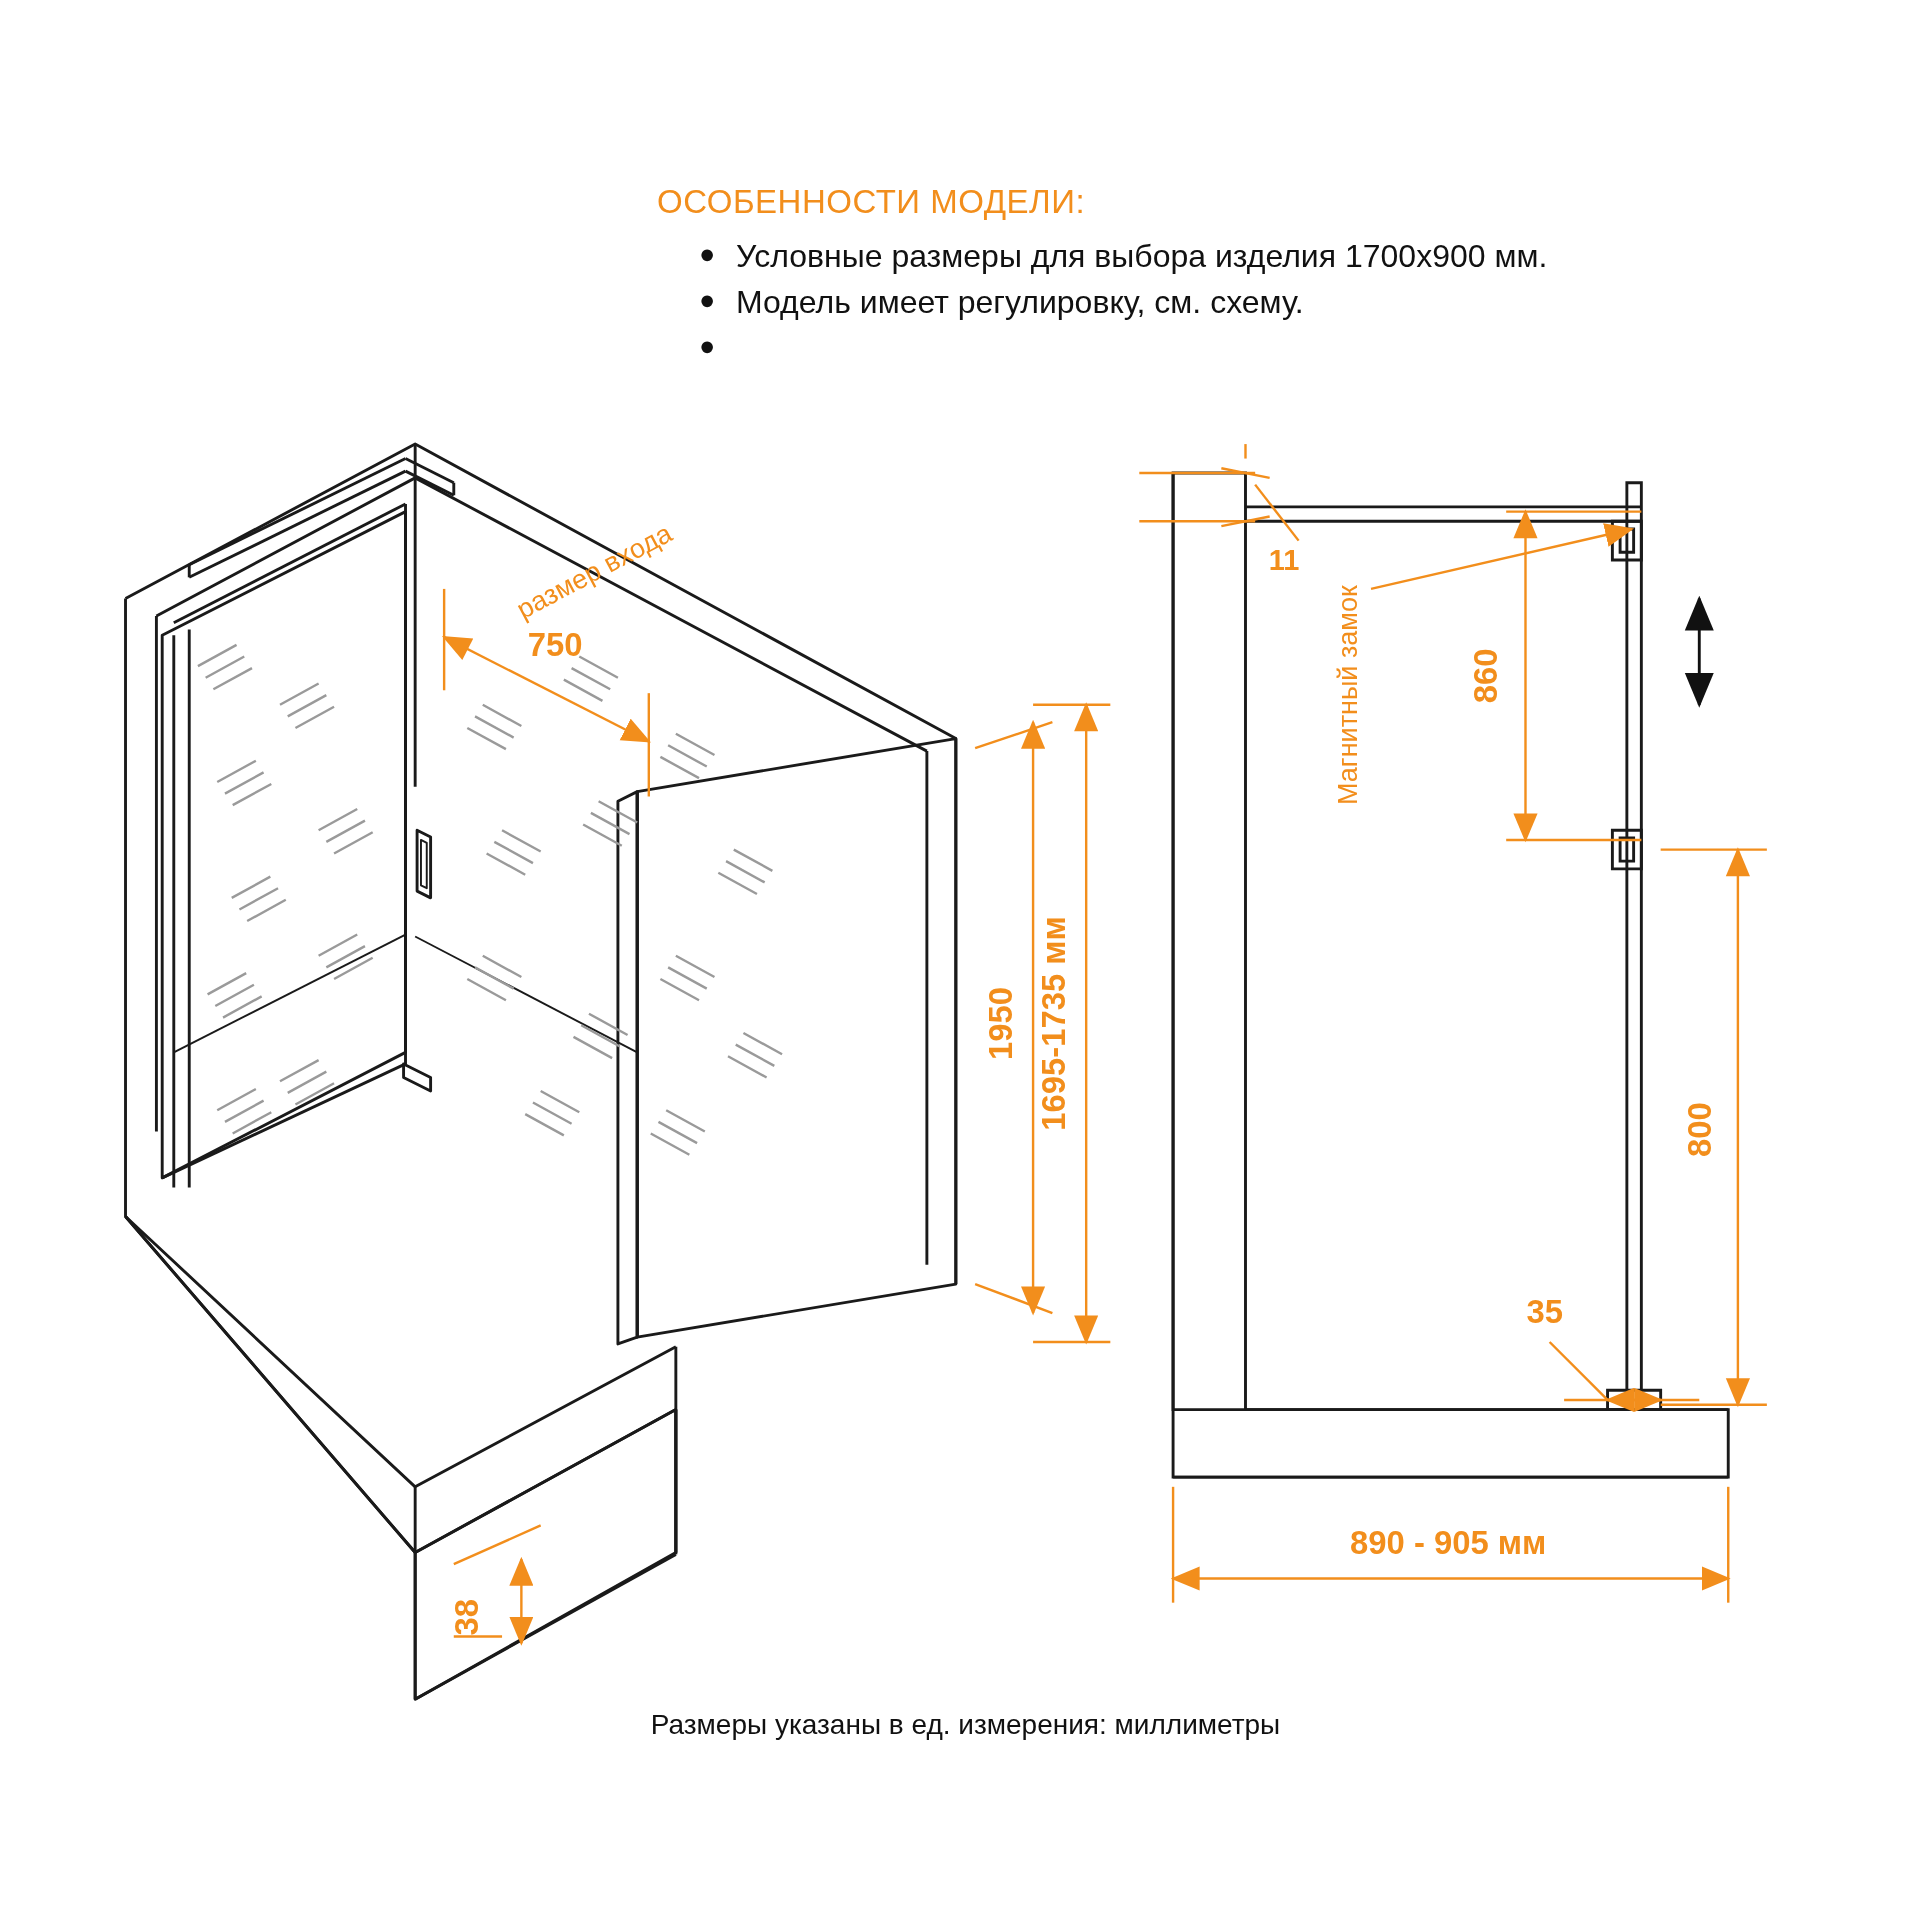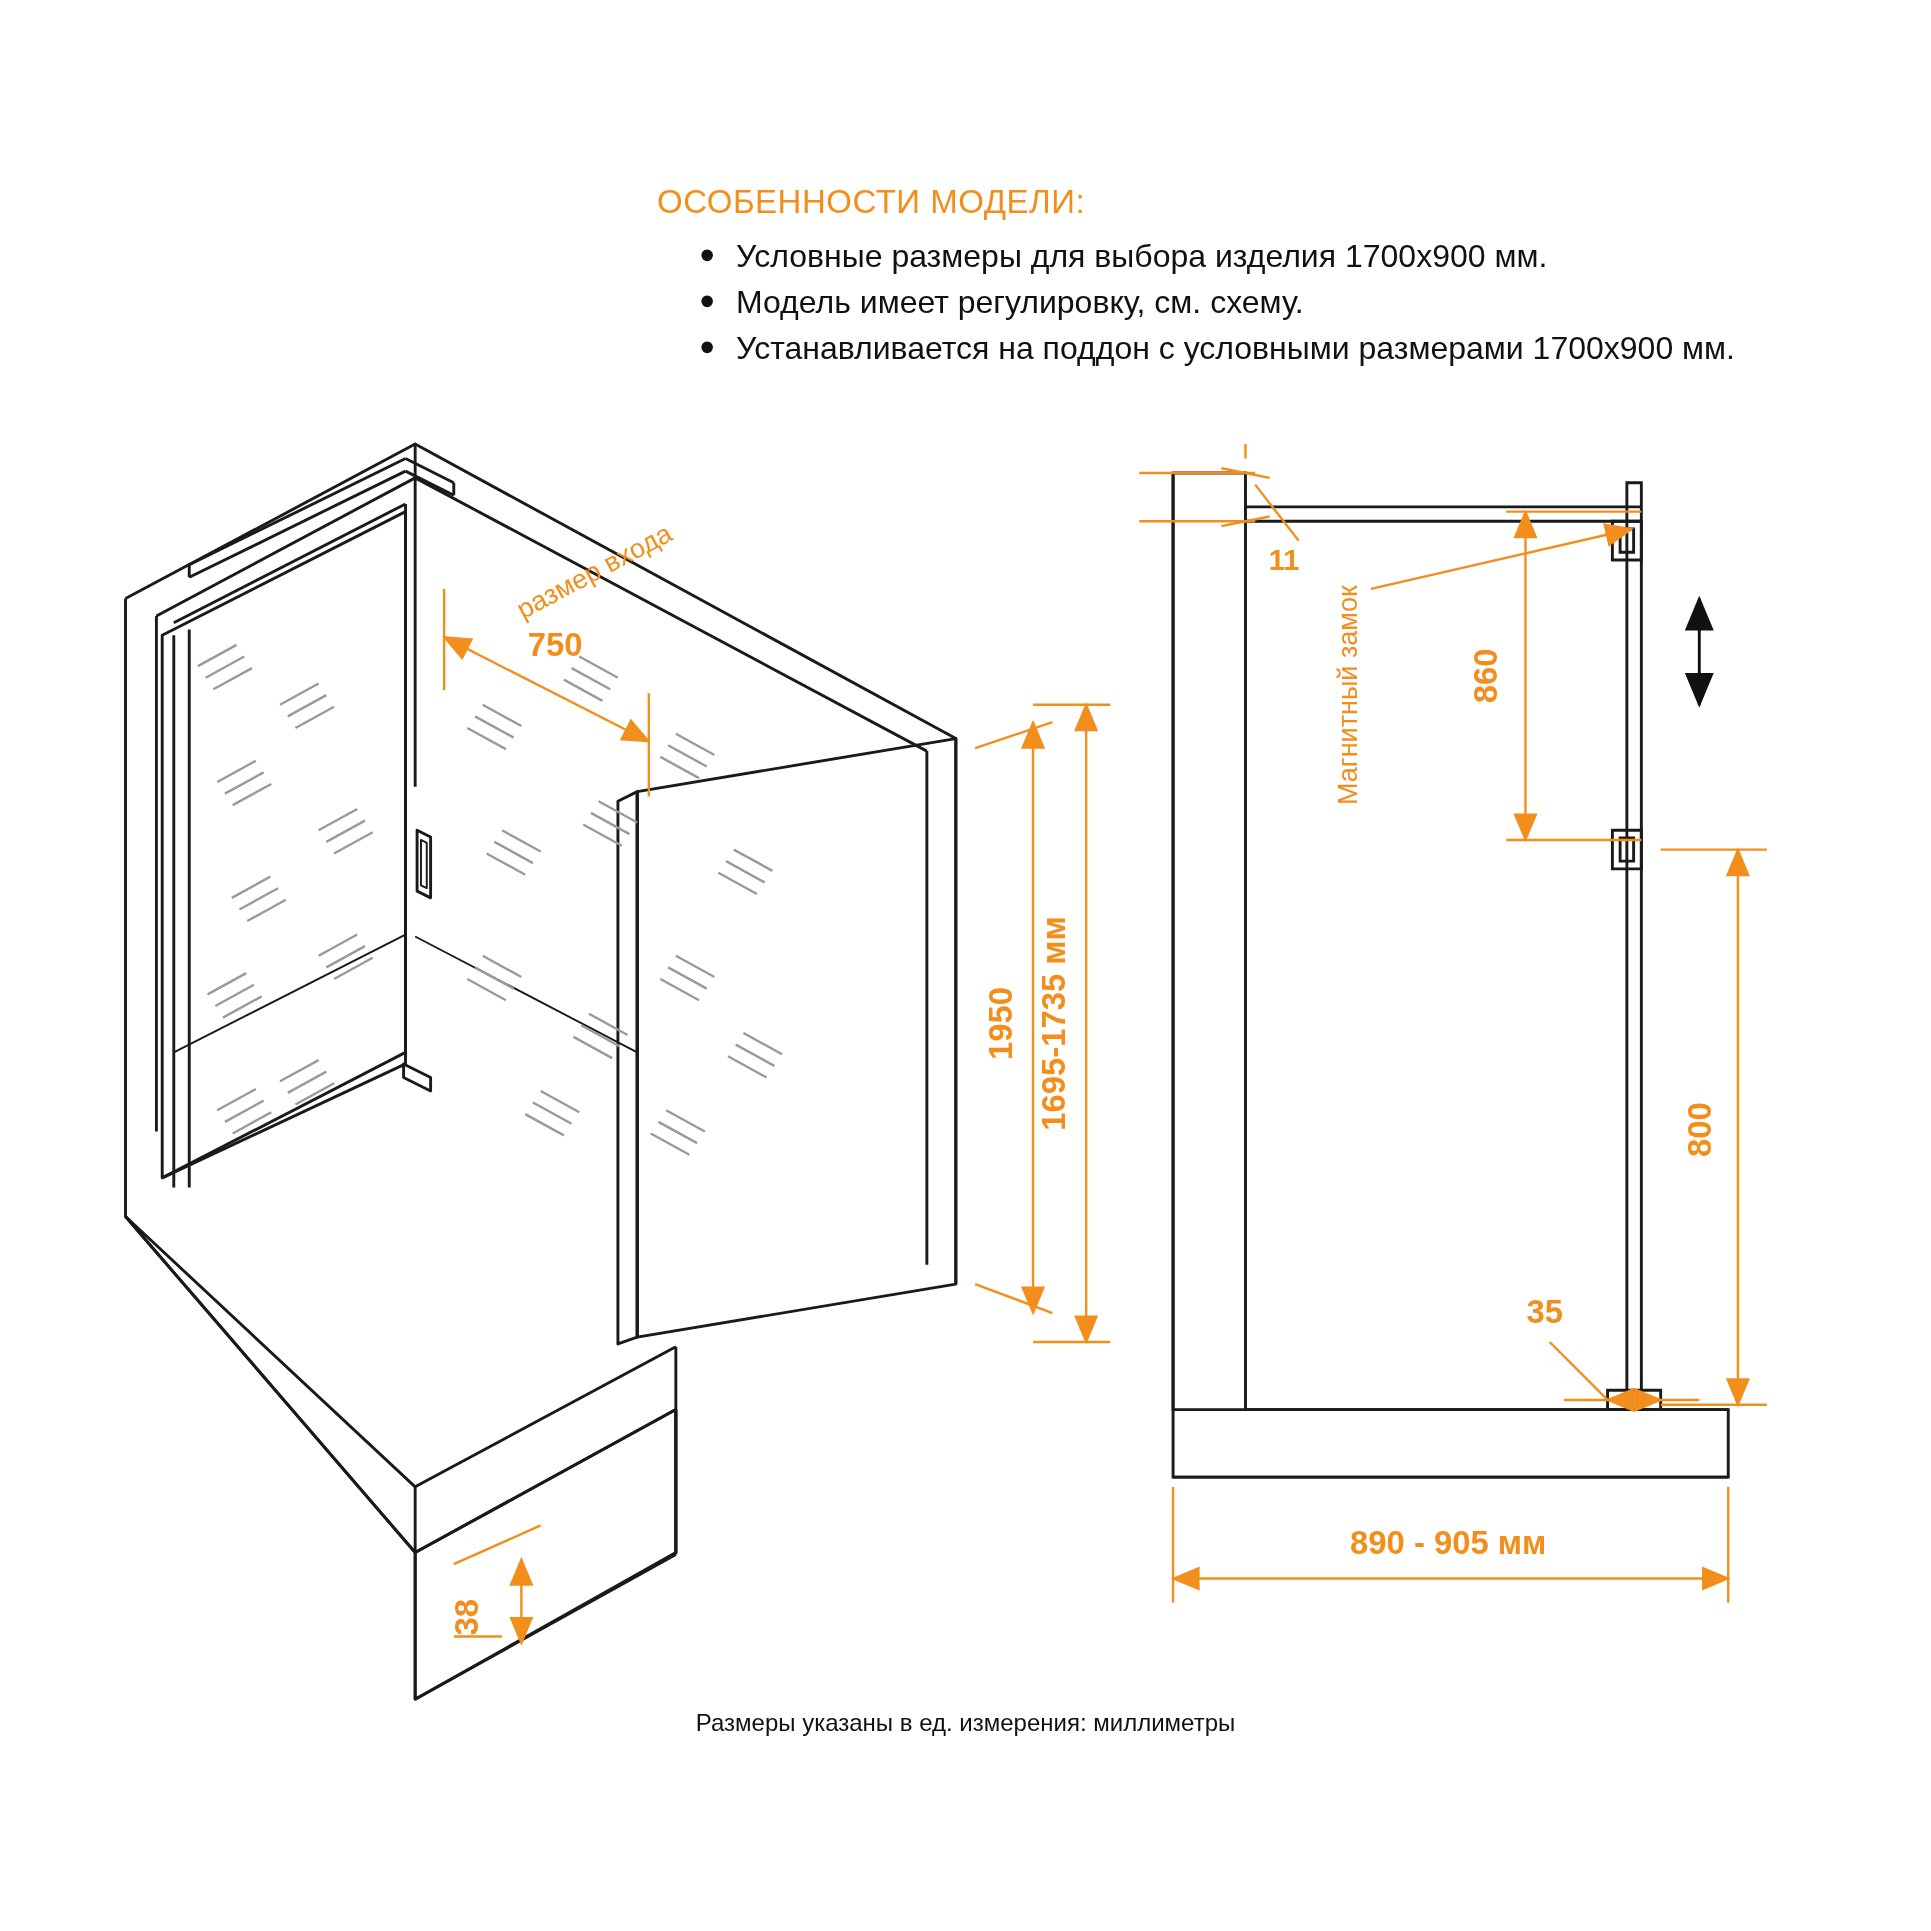--- a/index.html
+++ b/index.html
@@ -55,21 +55,21 @@
     line-height: 1.4;
     color: #111;
   }
   
   .footer-note {
     position: absolute;
     left: 0;
     top: 1709px;
     width: 1931px;
     text-align: center;
-    font-size: 24px;
+    font-size: 28px;
     color: #111;
   }
   
   .drawing {
     position: absolute;
     left: 0;
     top: 415px;
     width: 1931px;
     height: 1294px;
   }
@@ -102,21 +102,20 @@
       <li>
         <span class="bullet">●</span>
         <span>Условные размеры для выбора изделия 1700x900 мм.</span>
       </li>
       <li>
         <span class="bullet">●</span>
         <span>Модель имеет регулировку, см. схему.</span>
       </li>
       <li>
         <span class="bullet">●</span>
-        <span>Устанавливается на поддон с условными размерами 1700x900 мм.</span>
       </li>
     </ul>
   </div>
 
   <div class="drawing">
     <svg width="1931" height="1294" viewBox="0 0 2000 1340" xmlns="http://www.w3.org/2000/svg">
       <defs>
         <marker id="arrO" markerWidth="14" markerHeight="14" refX="11" refY="5" orient="auto">
           <path d="M0,0 L12,5 L0,10 z" fill="#F28E1C"></path>
         </marker>

